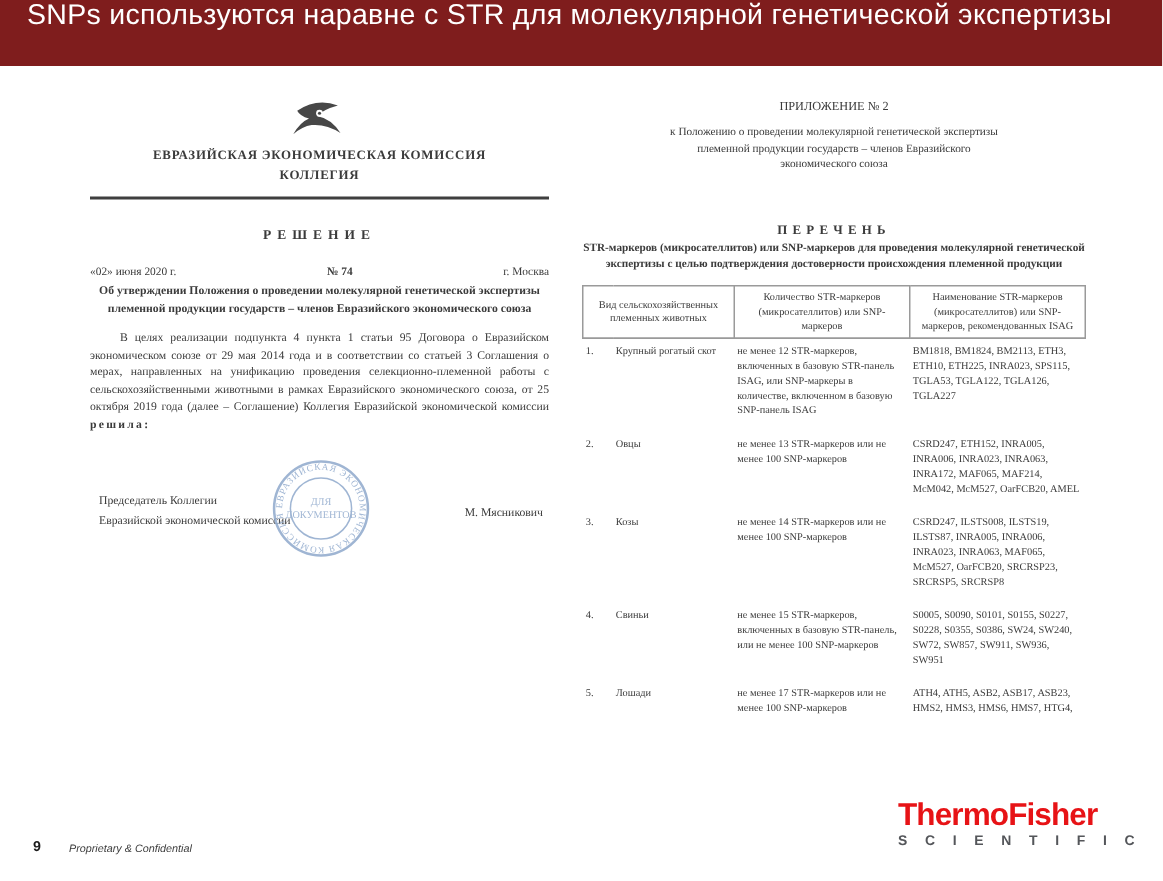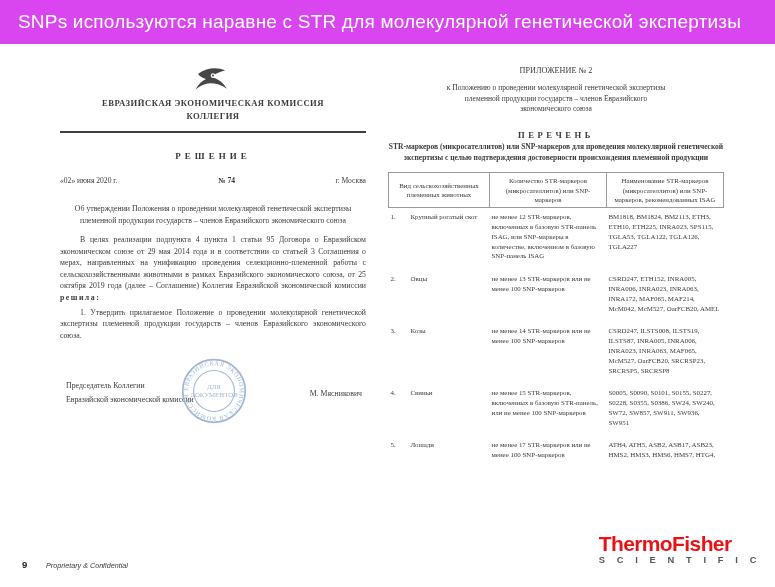--- a/index.html
+++ b/index.html
@@ -3,48 +3,48 @@
 <meta charset="utf-8">
 <style>
   html,body { margin:0; padding:0; background:#fff; }
   .slide {
     position:relative; width:775px; height:587px; background:#ffffff;
     overflow:hidden; font-family:"Liberation Serif", serif; color:#3b3b3b;
   }
   
   .titlebar {
     position:absolute; top:0; left:0; width:775px; height:44px;
-    background:#d946ef; display:flex; align-items:center;
+    background:#7f1d1d; display:flex; align-items:flex-start;
     font-family:"Liberation Sans", sans-serif;
   }
   .titlebar .t { color:#ffffff; font-size:19px; padding-left:18px; letter-spacing:0.2px; white-space:nowrap; }
 
   
   .doc-left { position:absolute; left:60px; top:64px; width:306px; }
   .eec-logo { display:block; margin:0 auto; width:42px; height:30px; }
   .org { text-align:center; font-weight:bold; font-size:8.6px; letter-spacing:0.5px; margin-top:3px; line-height:1.5; }
   .org2 { text-align:center; font-weight:bold; font-size:8.6px; letter-spacing:0.5px; line-height:1.4; }
   .rule { border:0; border-top:2px solid #3f3f3f; margin:9px 0 0 0; }
   .decision { text-align:center; font-weight:bold; font-size:9px; letter-spacing:4px; margin-top:18px; }
   .meta-row { display:flex; justify-content:space-between; align-items:baseline; font-size:7.6px; margin-top:15px;gap:20px; }
   .meta-row .num { font-weight:bold; }
-  .doc-title { text-align:center; font-weight:normal; font-size:7.8px; line-height:1.55; margin-top:18px; }
+  .doc-title { text-align:center; font-weight:bold; font-size:7.8px; line-height:1.55; margin-top:3px; }
   .para { font-size:7.8px; line-height:11.6px; text-align:justify; text-indent:20px; margin:3px 0 0 0; }
   .para.first { margin-top:7px; }
   .bold-sp { font-weight:bold; letter-spacing:1.5px; }
   .sig-block { position:relative; margin-top:24px; height:60px; }
   .sig-left { position:absolute; left:6px; top:14px; width:175px; text-align:left; font-size:7.8px; line-height:1.7; }
   .sig-name { position:absolute; right:4px; top:24px; font-size:7.8px; }
   .stamp { position:absolute; left:120px; top:-8px; width:68px; height:68px; opacity:0.85; }
 
   
   .doc-right { position:absolute; left:388px; top:66px; width:336px; }
   .annex { text-align:center; font-size:8.2px; }
   .annex-sub { width:230px; margin:8px auto 0 auto; text-align:center; font-size:7.5px; line-height:1.42; }
-  .list-title { text-align:center; font-weight:bold; font-size:8.6px; letter-spacing:3.5px; margin-top:15px; }
+  .list-title { text-align:center; font-weight:bold; font-size:8.6px; letter-spacing:3.5px; margin-top:33px; }
   .list-sub { text-align:center; font-weight:bold; font-size:7.5px; line-height:1.42; margin-top:2px; }
   table.markers { width:100%; border-collapse:collapse; margin-top:9px; font-size:6.9px; }
   table.markers thead th {
     border:1px solid #9a9a9a; font-weight:normal; text-align:center;
     padding:3px 4px; line-height:1.35; vertical-align:middle;
   }
   table.markers tbody td { vertical-align:top; padding:4px 3px 9px 2px; line-height:1.42; }
   td.cnum { width:15px; padding-left:4px; }
   td.canimal { width:76px; }
   td.cqty { width:112px; }
@@ -76,21 +76,20 @@
     <div class="org2">КОЛЛЕГИЯ</div>
     <hr class="rule">
     <div class="decision">РЕШЕНИЕ</div>
     <div class="meta-row">
       <span class="date">«02» июня 2020 г.</span>
       <span class="num">№ 74</span>
       <span class="city">г. Москва</span>
     </div>
     <div class="doc-title">Об утверждении Положения о проведении молекулярной генетической экспертизы племенной продукции государств – членов Евразийского экономического союза</div>
     <p class="para first"><span>В целях реализации подпункта 4 пункта 1 статьи 95 Договора о Евразийском экономическом союзе от 29 мая 2014 года и в соответствии со статьей 3 Соглашения о мерах, направленных на унификацию проведения селекционно-племенной работы с сельскохозяйственными животными в рамках Евразийского экономического союза, от 25 октября 2019 года (далее – Соглашение) Коллегия Евразийской экономической комиссии </span><span class="bold-sp">решила:</span></p>
-    <p class="para">1. Утвердить прилагаемое Положение о проведении молекулярной генетической экспертизы племенной продукции государств – членов Евразийского экономического союза.</p>
 
     <div class="sig-block">
       <div class="sig-left">
         <div>Председатель Коллегии</div>
         <div>Евразийской экономической комиссии</div>
       </div>
       <svg class="stamp" viewBox="0 0 100 100">
         <defs>
           <path id="ringPath" d="M50,50 m-38,0 a38,38 0 1,1 76,0 a38,38 0 1,1 -76,0"></path>
         </defs>

